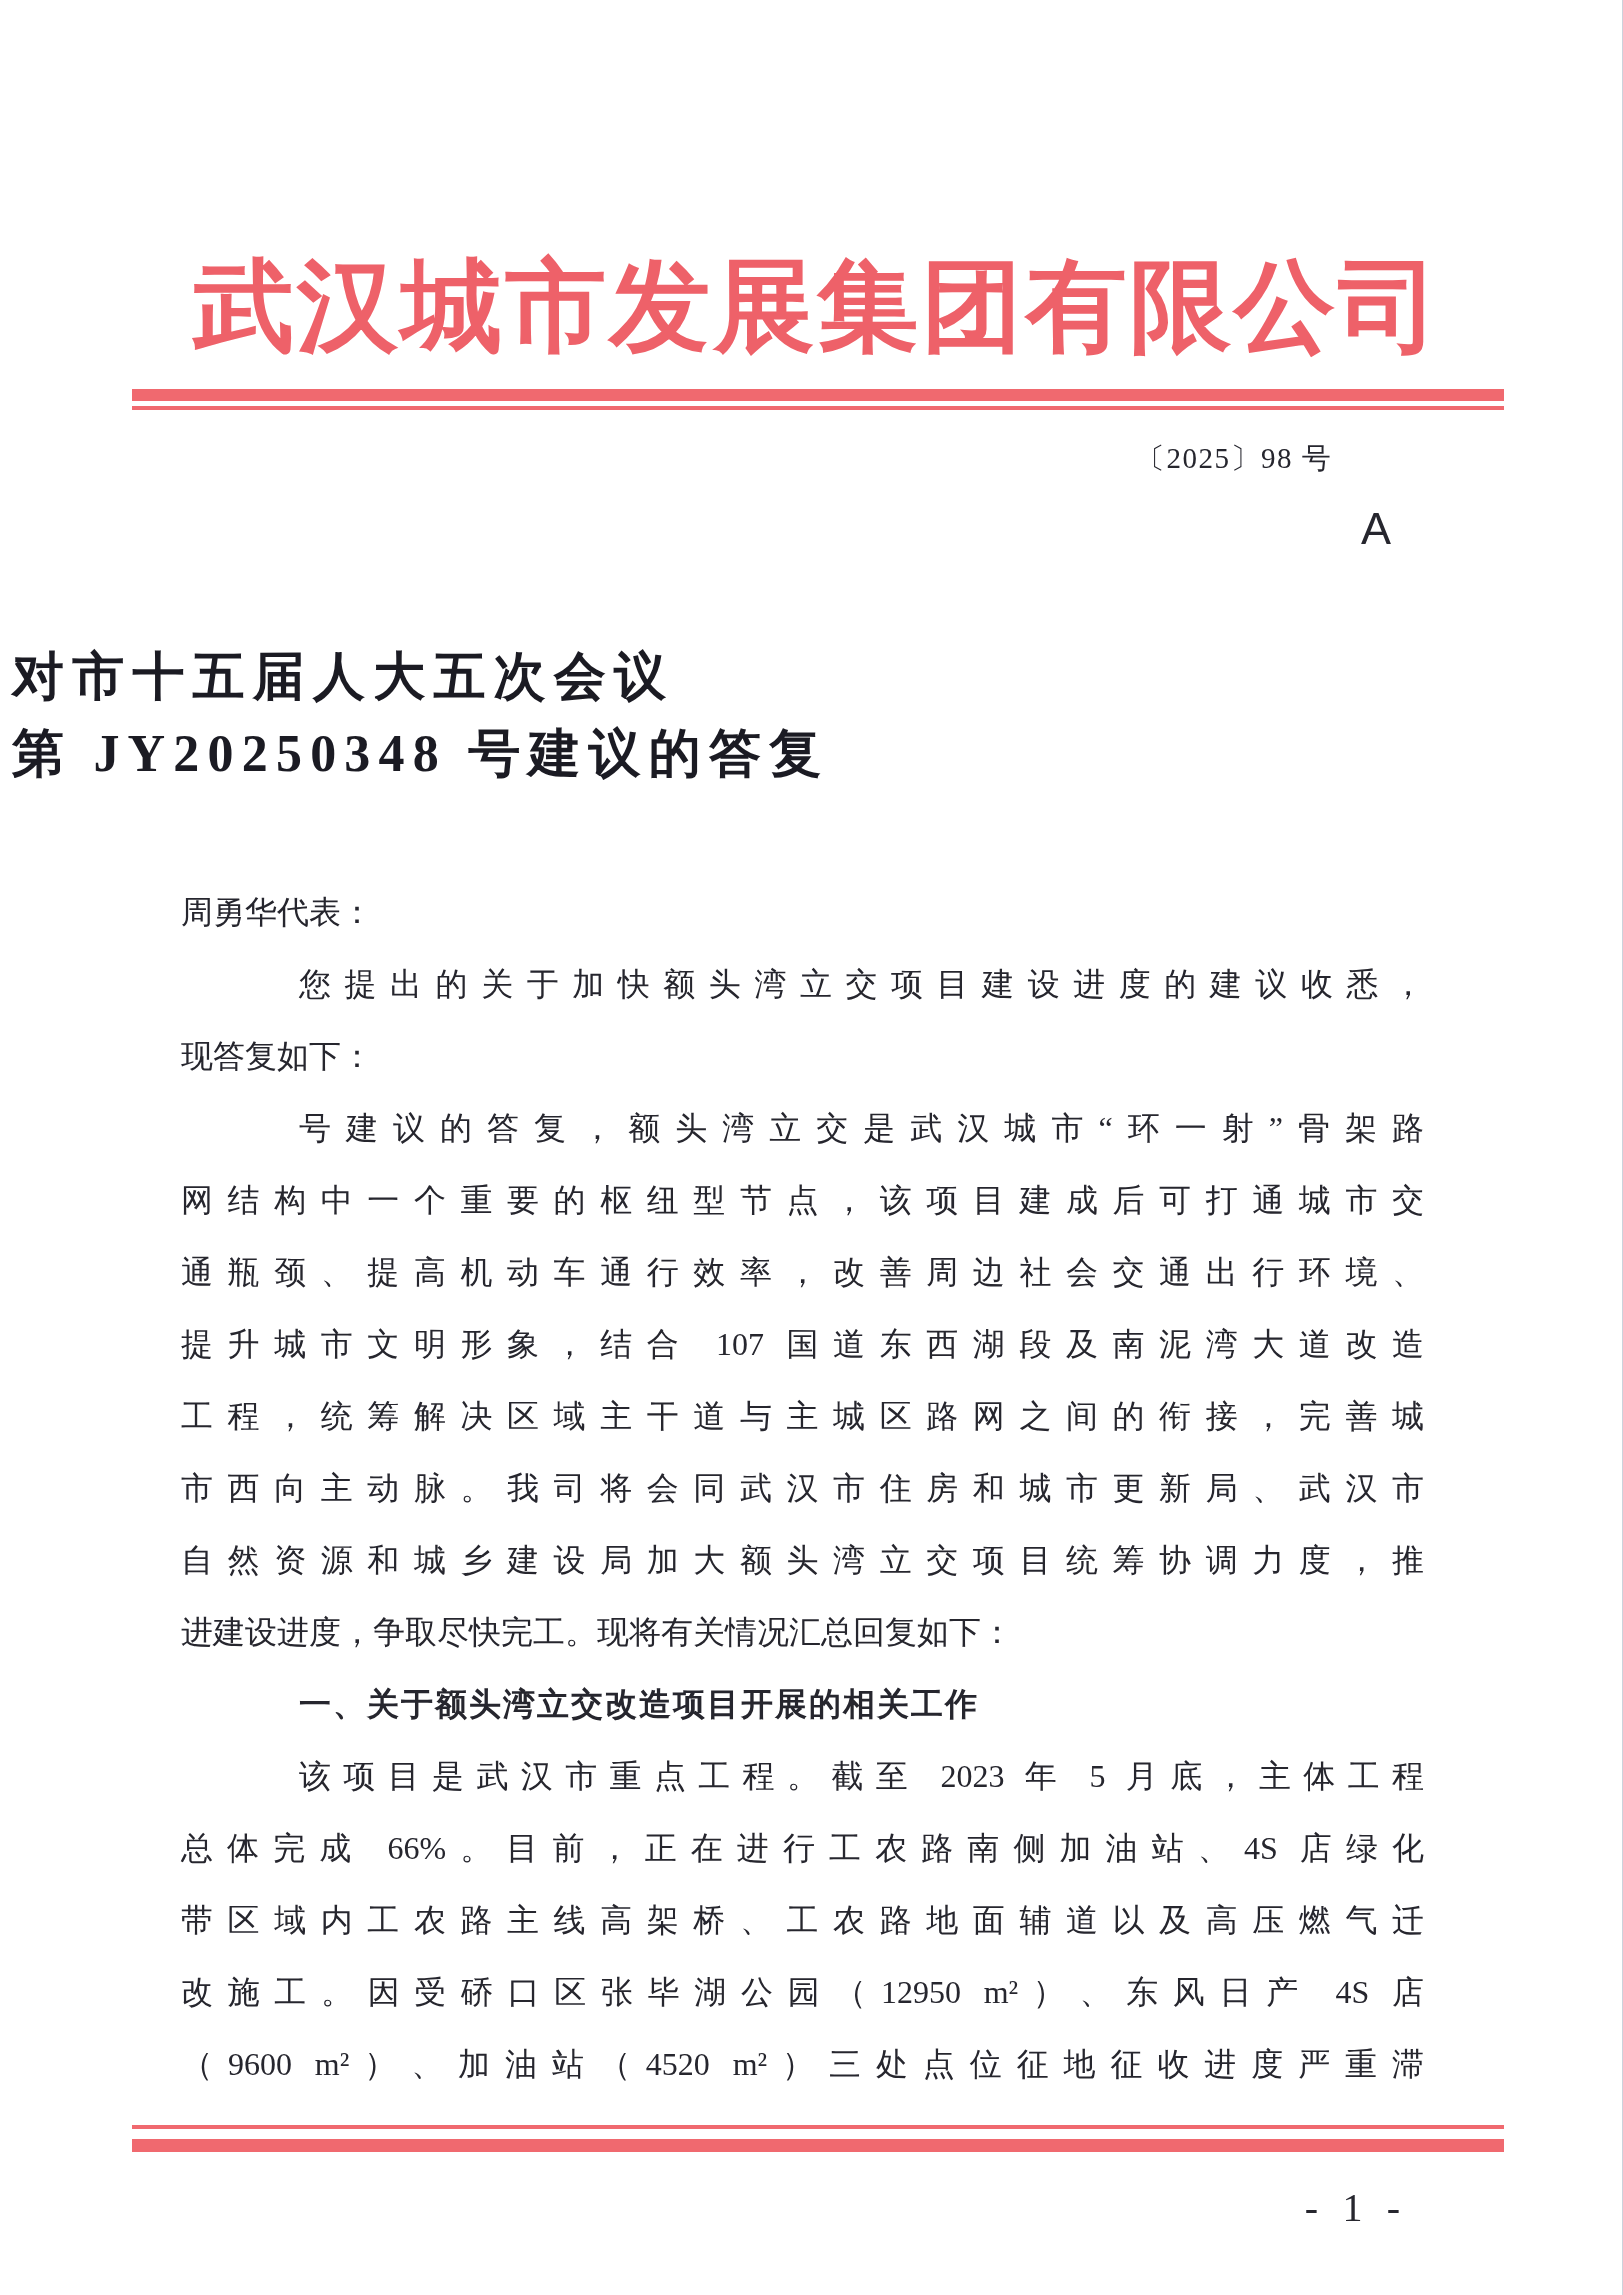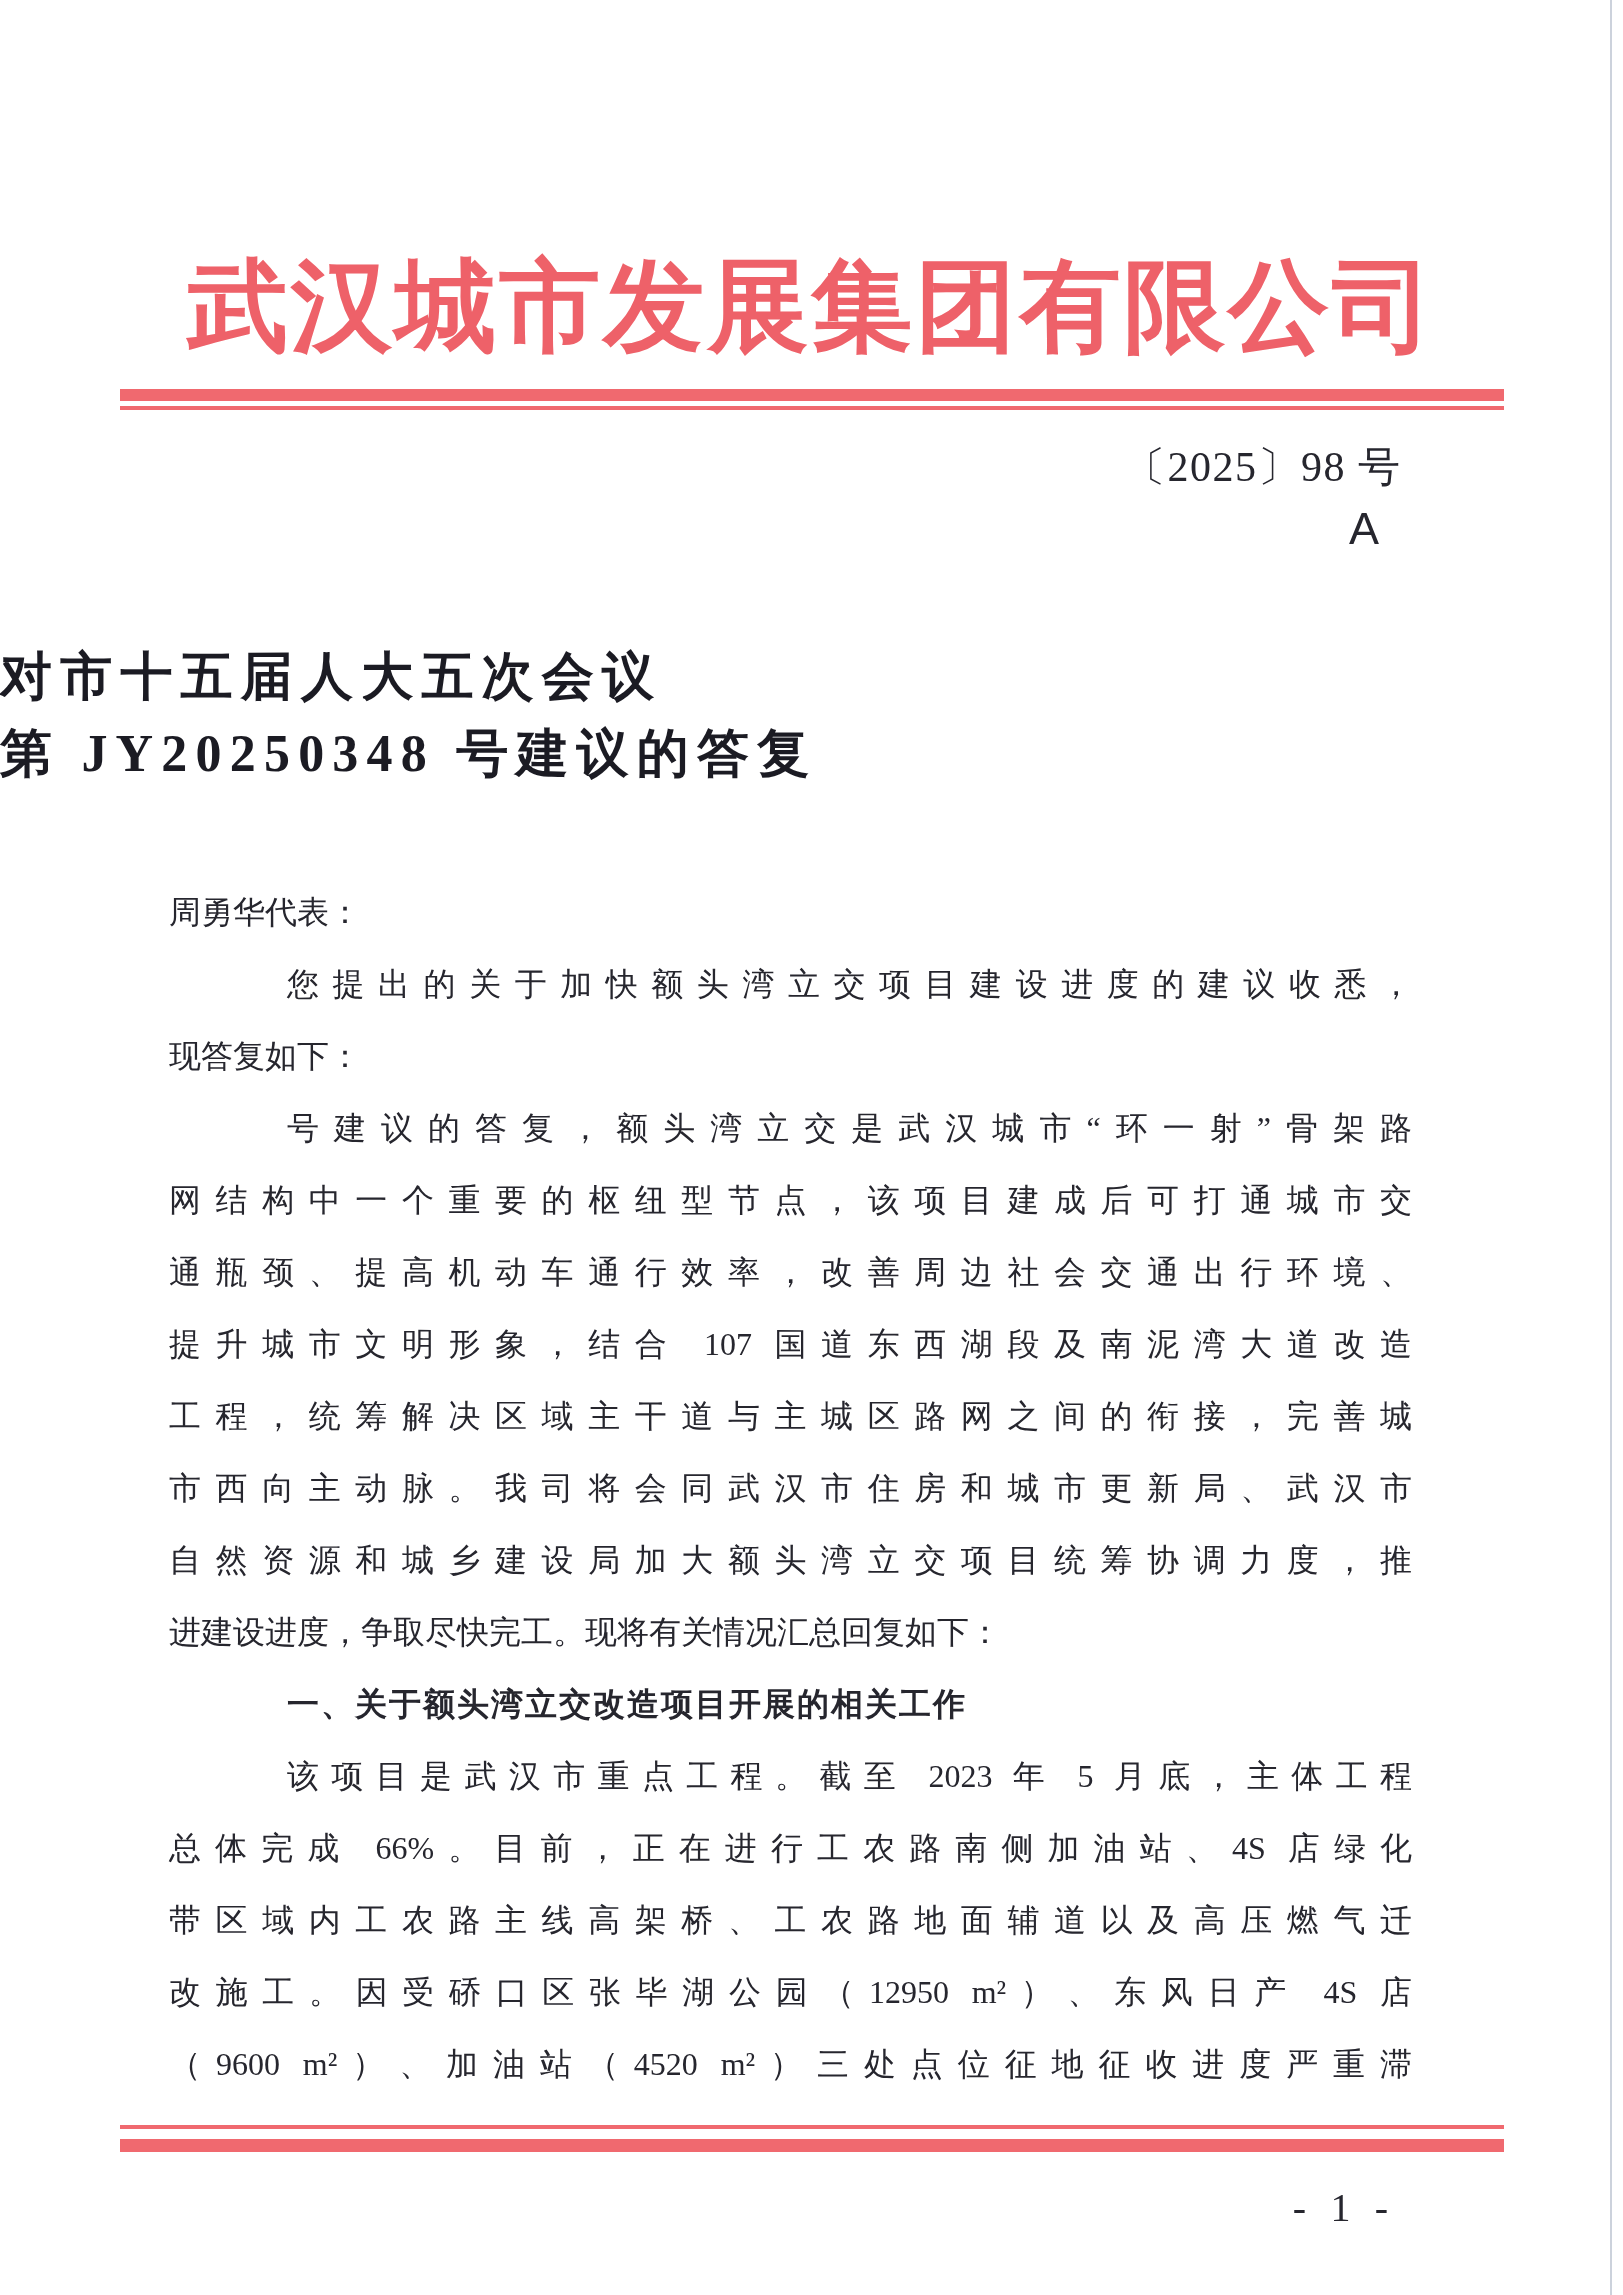--- a/index.html
+++ b/index.html
@@ -1,37 +1,37 @@
 <!DOCTYPE html>
 <html style="font-size:8.2px"><head>
 <meta charset="utf-8">
 <style>
   html,body{margin:0;padding:0;}
   body{
     width:1623px;height:2295px;position:relative;background:#ffffff;
     font-family:"Liberation Serif","DejaVu Serif",serif;
     overflow:hidden;
   }
-  .page{position:absolute;inset:0;background:#fff;}
+  .page{position:absolute;inset:0;background:#fff;margin-left:12px;}
 
   
   .org-name{
     position:absolute;top:248px;left:0;width:100%;
     text-align:center;font-size:101px;line-height:1.18;
     font-weight:bold;letter-spacing:3.1px;
     color:var(--header-red);white-space:nowrap;
   }
   .sep{position:absolute;left:120px;right:119px;background:var(--line-red);}
   .sep-thick{top:389px;height:12.3px;}
   .sep-thin{top:406px;height:4.1px;}
 
   
   .doc-number{
     position:absolute;left:1124px;top:439px;
-    font-size:42px;letter-spacing:1.5px;color:var(--ink);
+    font-size:29px;letter-spacing:1.5px;color:var(--ink);
     white-space:nowrap;
   }
   .copy-mark{
     position:absolute;left:1349px;top:503px;
     font-size:45px;color:var(--ink);
     font-family:"Liberation Sans","DejaVu Sans",sans-serif;
   }
 
   
   .doc-title{

